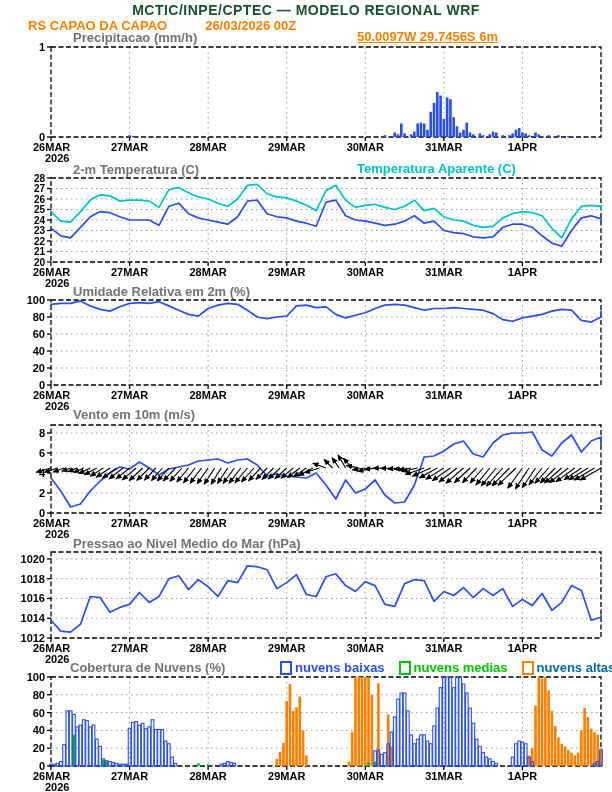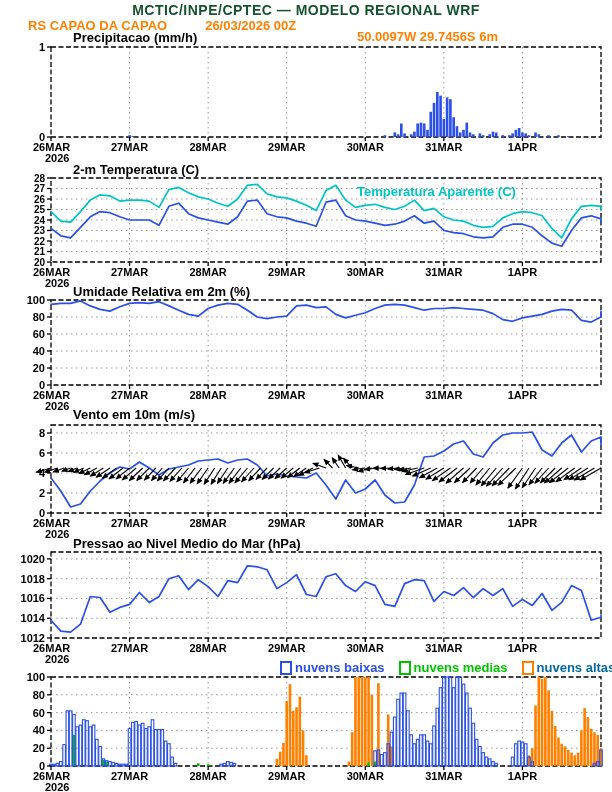--- a/index.html
+++ b/index.html
@@ -2,25 +2,25 @@
 <html><head>
 <meta charset="utf-8">
 <style>
   html,body{margin:0;padding:0;background:#ffffff;}
   .page{position:relative;width:612px;height:792px;background:#fff;overflow:hidden;
         font-family:"Liberation Sans",sans-serif;}
   .hdr1{position:absolute;top:2px;left:0;width:612px;text-align:center;
         font-size:14px;font-weight:bold;color:#14532d;letter-spacing:.5px;}
   .hdr2{position:absolute;top:18px;left:28px;font-size:13px;font-weight:bold;color:#ff8000;}
   .hdr2 .run{margin-left:38px;margin-top:28px;}
-  .ptitle{position:absolute;font-size:13px;font-weight:bold;color:#000000;white-space:nowrap;pointer-events:none;}
+  .ptitle{position:absolute;font-size:13px;font-weight:bold;color:#737373;white-space:nowrap;pointer-events:none;}
   .pt1 {left:73px;top:30px;}
-  .pt1b{left:357px;top:29px;color:#ff8000;}
+  .pt1b{left:357px;top:29px;color:#ff8000;text-decoration:underline;}
   .pt2 {left:73px;top:162px;}
-  .pt2b{left:357px;top:161px;color:#00c4c4;margin-top:23px;}
+  .pt2b{left:357px;top:161px;color:#00c4c4;}
   .pt3 {left:73px;top:284px;}
   .pt4 {left:73px;top:407px;}
   .pt5 {left:73px;top:536px;}
   .pt6 {left:70px;top:660px;}
   .legend{position:absolute;top:660px;left:240px;display:flex;gap:14px;pointer-events:none;margin-left:40px;}
   .leg-item{display:flex;align-items:center;gap:3px;font-size:13px;font-weight:bold;white-space:nowrap;}
   .sw{display:inline-block;width:8px;height:10px;border:2px solid;background:#fff;}
   .leg-baixas{color:#2a50e8}.leg-baixas .sw{border-color:#2a50e8}
   .leg-medias{color:#00c400}.leg-medias .sw{border-color:#00c400}
   .leg-altas{color:#0369a1}.leg-altas .sw{border-color:#ff8000}
@@ -556,20 +556,21 @@
       </g>
     </svg>
 
   <div class="ptitle pt1">Precipitacao (mm/h)</div>
   <div class="ptitle pt1b">50.0097W 29.7456S 6m</div>
   <div class="ptitle pt2">2-m Temperatura (C)</div>
   <div class="ptitle pt2b">Temperatura Aparente (C)</div>
   <div class="ptitle pt3">Umidade Relativa em 2m (%)</div>
   <div class="ptitle pt4">Vento em 10m (m/s)</div>
   <div class="ptitle pt5">Pressao ao Nivel Medio do Mar (hPa)</div>
+  <div class="ptitle pt6">Cobertura de Nuvens (%)</div>
 
   <div class="legend">
     <span class="leg-item leg-baixas">
       <span class="sw"></span>
       <span>nuvens baixas</span>
     </span>
     <span class="leg-item leg-medias">
       <span class="sw"></span>
       <span>nuvens medias</span>
     </span>

